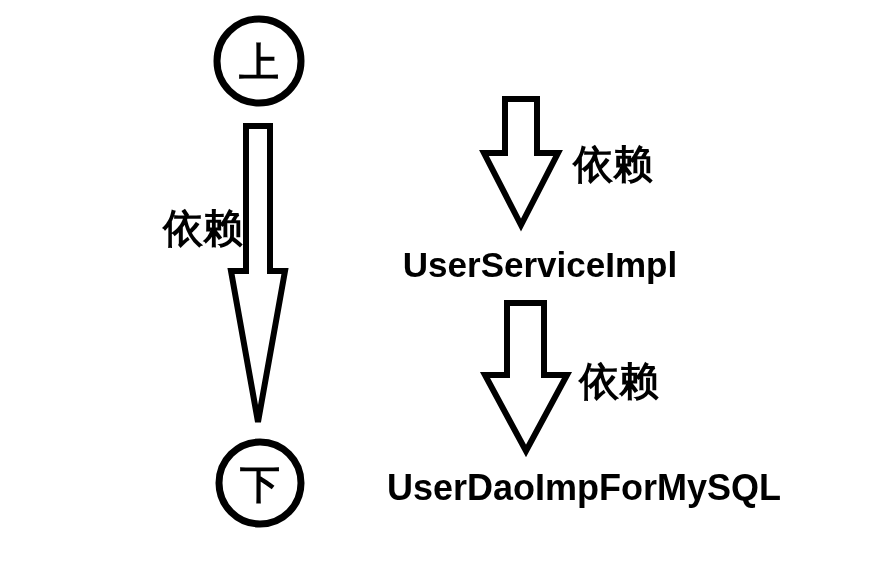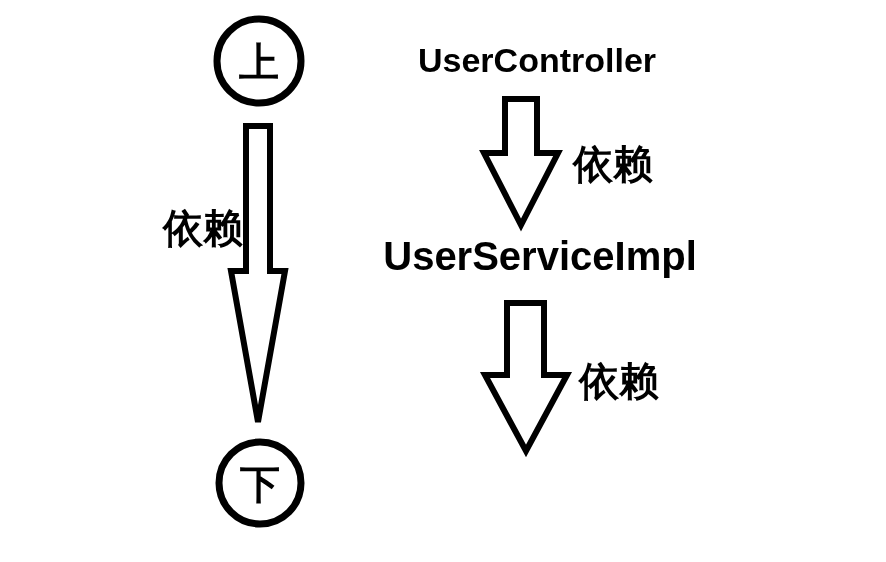--- a/index.html
+++ b/index.html
@@ -33,21 +33,21 @@
   .circle-glyph  { font-size: 40px; }
   .dep-label     { font-size: 40px; }
   .class-label   { font-size: 34px; letter-spacing: 0px; }
 
   
   .pos-up-glyph        { left: 259px; top: 62px;  }
   .pos-down-glyph      { left: 260px; top: 484px; }
   .pos-dep-left        { left: 203px; top: 228px; }
   .pos-controller      { left: 537px; top: 60px;  }
   .pos-dep-right-1     { left: 613px; top: 164px; }
-  .pos-service         { left: 540px; top: 256px; font-size: 40px; }
+  .pos-service         { left: 540px; top: 264px; font-size: 35px; }
   .pos-dep-right-2     { left: 619px; top: 381px; }
   .pos-dao             { left: 584px; top: 488px; font-size: 36px; }
 </style>
 </head>
 <body>
 
 <div class="canvas">
 
   <svg class="shapes" viewBox="0 0 886 562">
 
@@ -61,22 +61,22 @@
 
     <polygon points="507,303 544,303 544,375 567,375 526,451 485,375 507,375" fill="#ffffff" stroke="#000000" stroke-width="6" stroke-linejoin="miter"></polygon>
   </svg>
 
   <div class="label circle-glyph pos-up-glyph">上</div>
 
   <div class="label dep-label pos-dep-left">依赖</div>
 
   <div class="label circle-glyph pos-down-glyph">下</div>
 
-  <div class="label class-label pos-controller">UserController</div>
 
   <div class="label dep-label pos-dep-right-1">依赖</div>
 
   <div class="label class-label pos-service">UserServiceImpl</div>
 
   <div class="label dep-label pos-dep-right-2">依赖</div>
 
+  <div class="label class-label pos-dao">UserDaoImpForMySQL</div>
 
 </div>
 
 </body></html>

